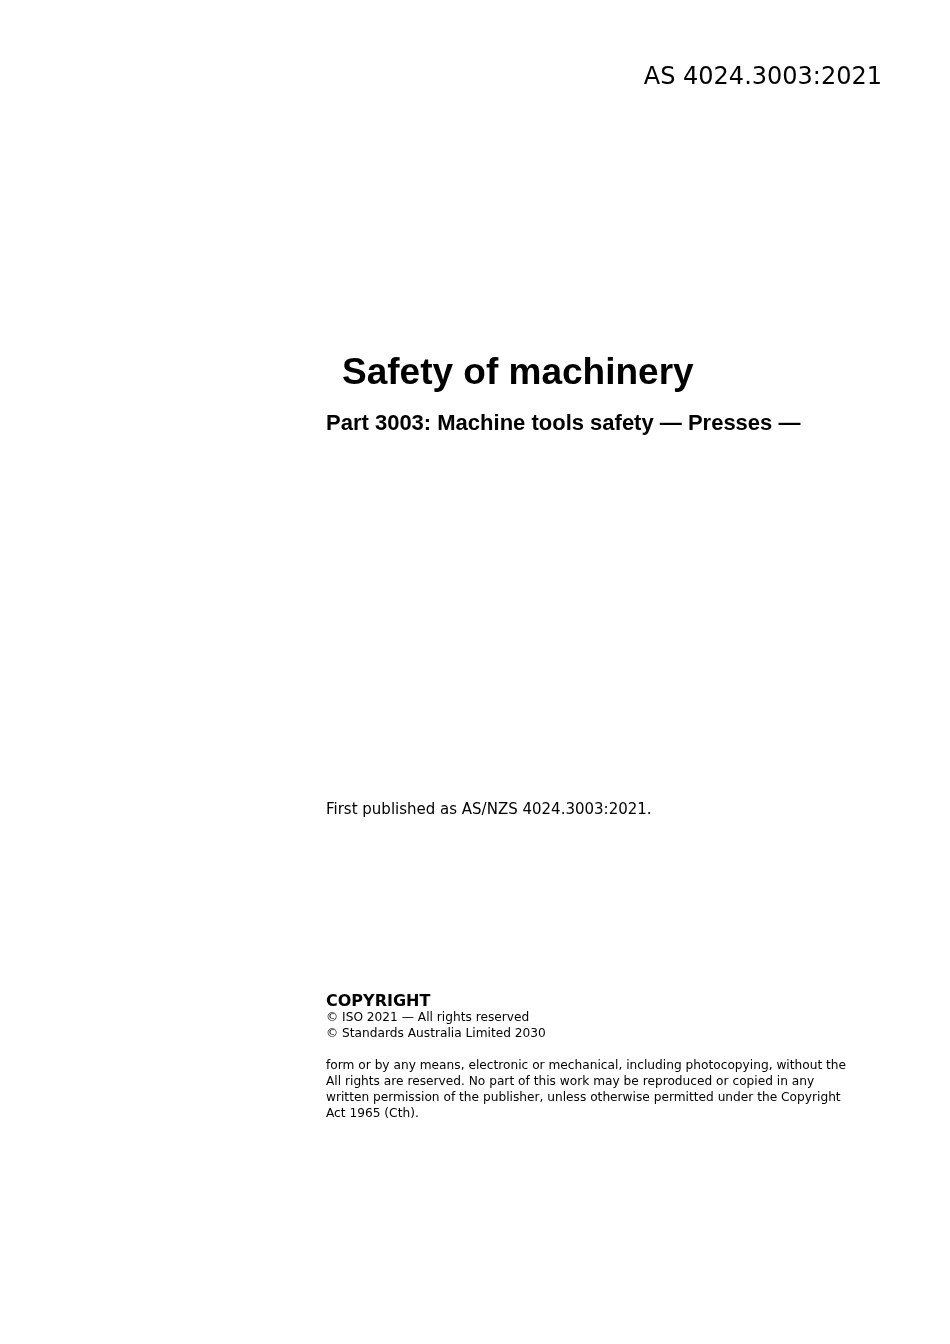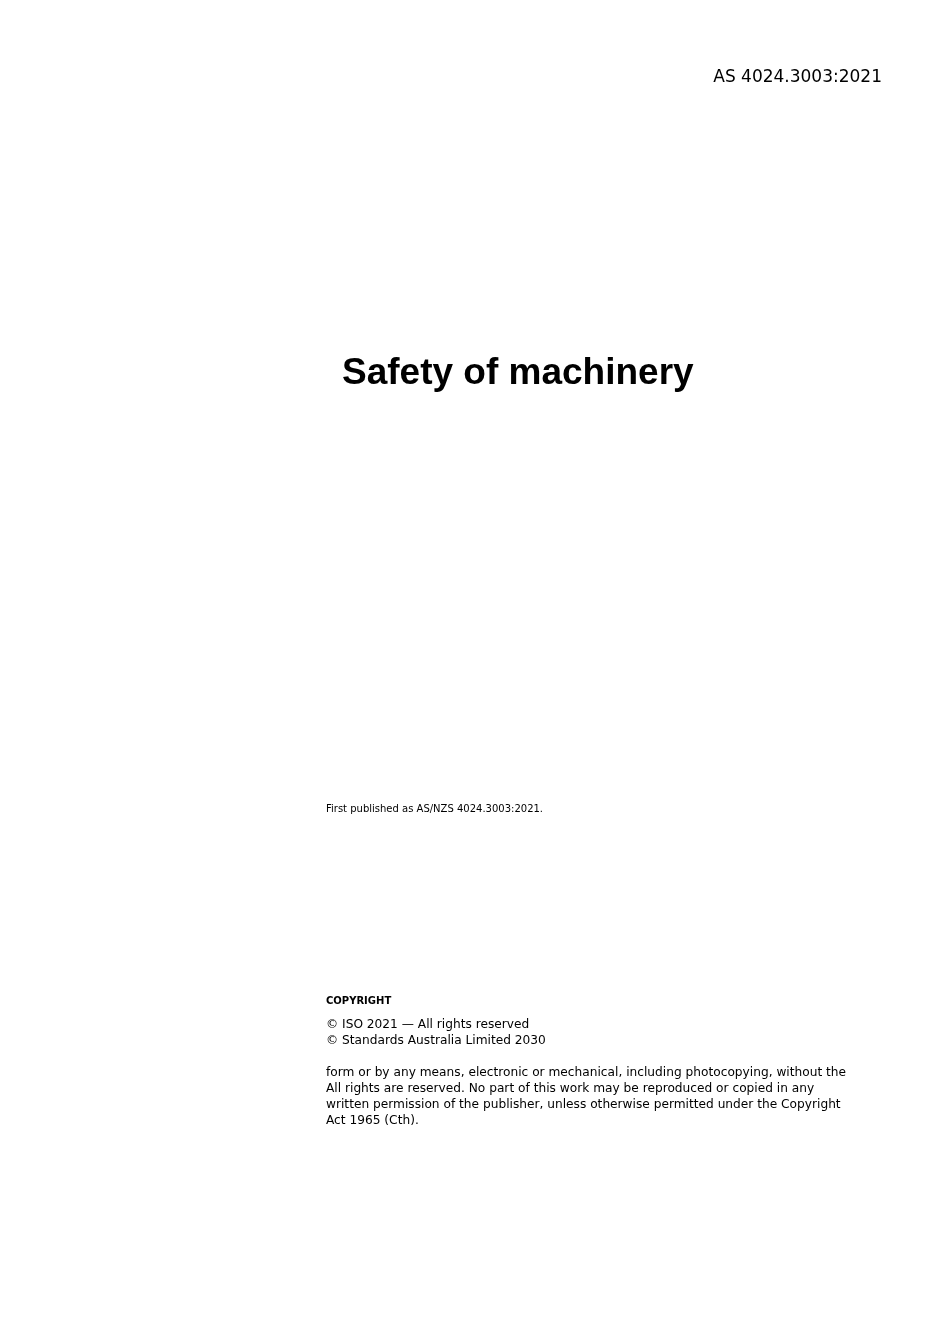--- a/index.html
+++ b/index.html
@@ -12,21 +12,21 @@
       height: 1344px;
       position: relative;
       overflow: hidden;
       color: #000000;
     }
     .std-number {
       position: absolute;
       top: 63px;
       right: 68px;
       font-family: "DejaVu Sans", sans-serif;
-      font-size: 17px;
+      font-size: 24px;
       line-height: 26px;
       white-space: nowrap;
     }
     .title {
       position: absolute;
       left: 326px;
       top: 334px;
       margin: 16px;
       font-family: "Liberation Sans", sans-serif;
       font-weight: bold;
@@ -44,50 +44,51 @@
       font-weight: bold;
       font-size: 22px;
       line-height: 30px;
     }
     .subtitle span { display: block; white-space: nowrap; }
     .first-published {
       position: absolute;
       left: 326px;
       top: 800px;
       font-family: "DejaVu Sans", sans-serif;
-      font-size: 10px;
+      font-size: 15px;
       line-height: 18px;
       white-space: nowrap;
     }
     .copyright-block {
       position: absolute;
       left: 326px;
       top: 993px;
       width: 540px;
       font-family: "DejaVu Sans", sans-serif;
       font-size: 12.2px;
       line-height: 16px;
     }
     .copyright-heading {
       font-weight: bold;
-      margin: 0 0 7px 0;
-      font-size: 10px;
+      margin: 0 0 0 0;
+      font-size: 16px;
     }
     .copyright-lines { margin: 0 0 16px 0; }
     .copyright-lines span { display: block; white-space: nowrap; }
     .rights-text span { display: block; white-space: nowrap; }
   </style>
 </head>
 <body>
 
 <div class="std-number">AS 4024.3003:2021</div>
 
 <h1 class="title">Safety of machinery</h1>
 
 <h2 class="subtitle">
+  <span>Part 3003: Machine tools safety — Presses —</span>
 </h2>
 
 <div class="first-published">First published as AS/NZS 4024.3003:2021.</div>
 
 <div class="copyright-block">
   <div class="copyright-heading">COPYRIGHT</div>
   <div class="copyright-lines">
     <span>© ISO 2021 — All rights reserved</span>
     <span>© Standards Australia Limited 2030</span>
   </div>

